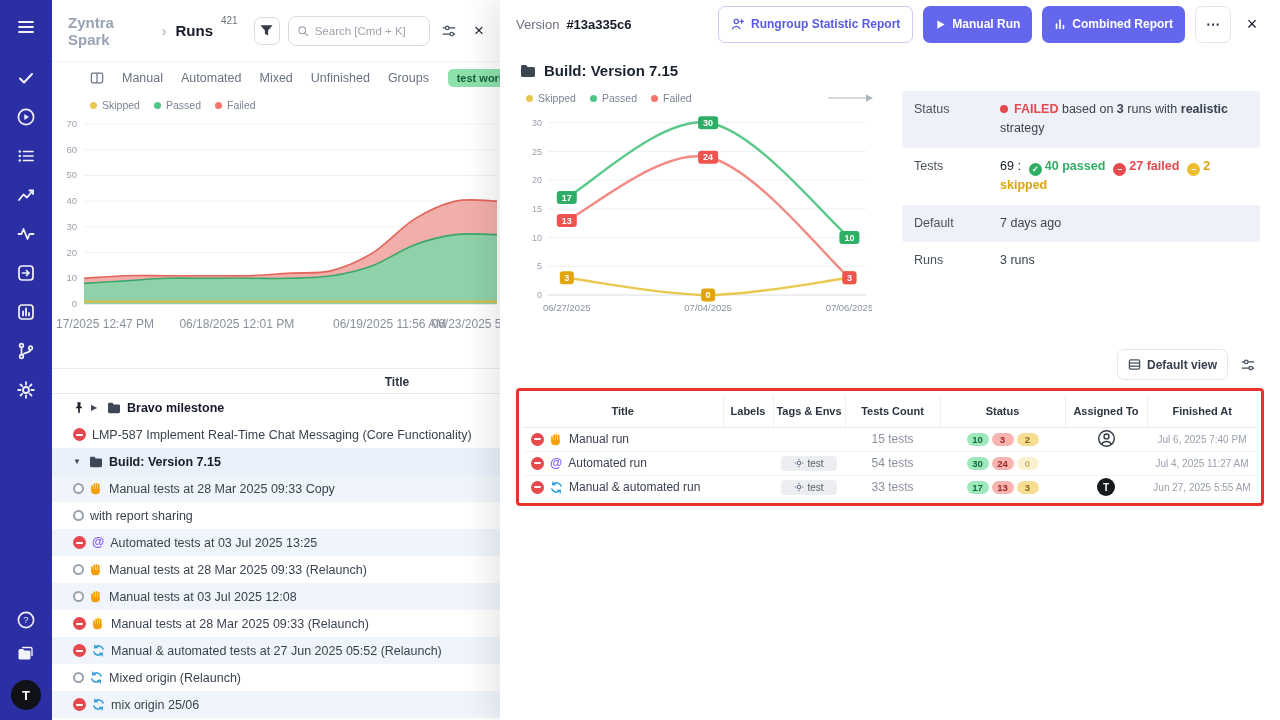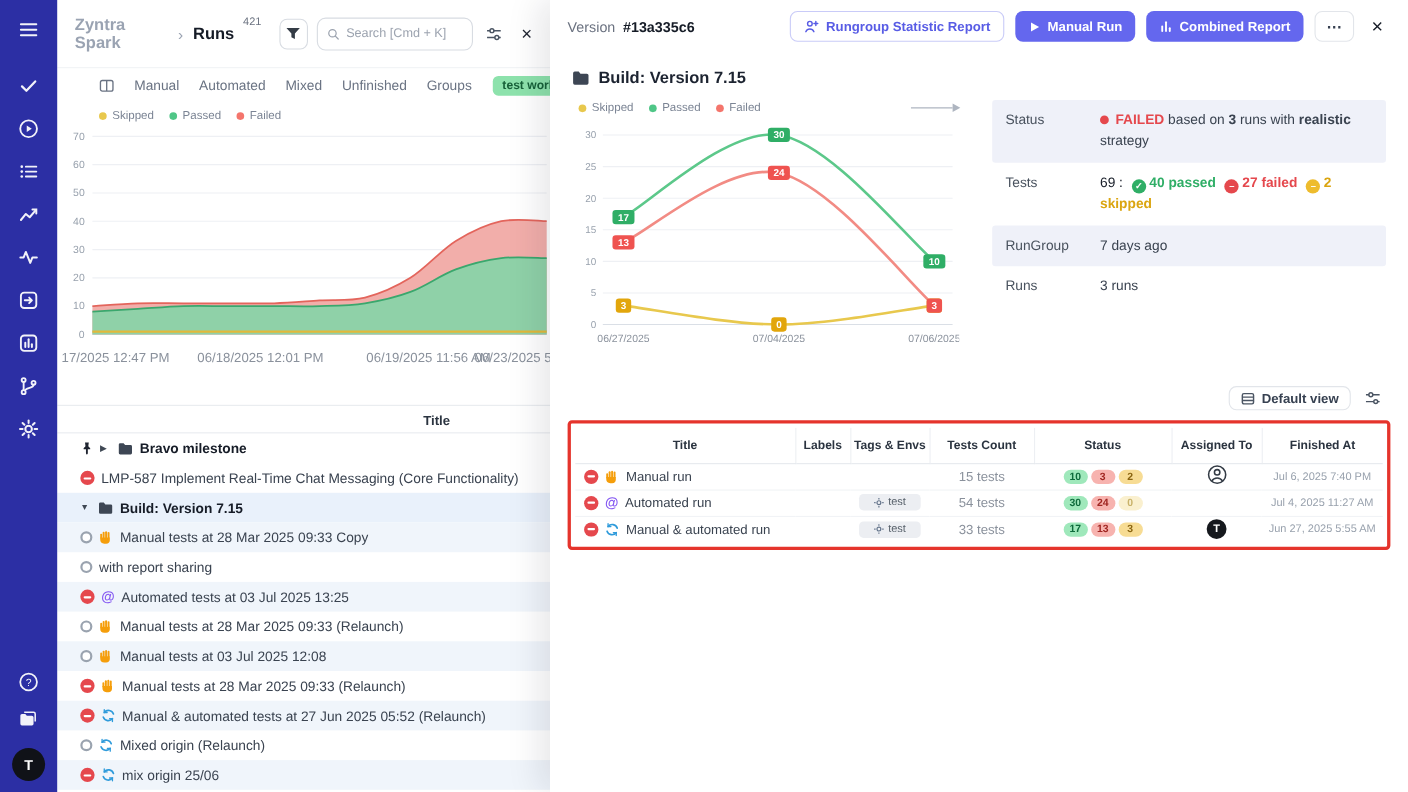--- a/index.html
+++ b/index.html
@@ -53,40 +53,40 @@
 .st-red{width:13px;height:13px;border-radius:50%;background:#e5484d}
 .st-red i{display:block;width:7px;height:2px;background:#fff;border-radius:1px}
 .st-gray{width:11px;height:11px;border-radius:50%;border:2px solid #9aa3af;background:#fff}
 .robot-ic{color:#8457f2;font-weight:700;font-size:12.5px;line-height:1;flex:none}
 
 .drawer{position:absolute;left:500px;top:0;bottom:0;width:780px;background:#fff;box-shadow:-10px 0 28px rgba(16,24,40,.10);z-index:10}
 .d-header{display:flex;align-items:center;height:48px;padding:0 16px;gap:7px}
 .d-hlabel{font-size:13px;color:#6b7280}
 .d-hid{font-size:13px;font-weight:700;color:#151b26}
 .d-actions{margin-left:auto;display:flex;align-items:center;gap:10px}
-.btn{display:inline-flex;align-items:center;gap:6px;height:28px;padding:0 12px;border-radius:7px;font-size:12px;font-weight:600;white-space:nowrap}
+.btn{display:inline-flex;align-items:center;gap:6px;height:37px;padding:0 12px;border-radius:7px;font-size:12px;font-weight:600;white-space:nowrap}
 .btn.outline{border:1px solid #c9cbf8;color:#585ce5;background:#fff}
 .btn.solid{background:#6467ee;color:#fff}
 .btn.ghost{border:1px solid #e2e5ea;color:#374151;padding:0 10px;font-size:14px}
 .d-close{font-size:18px;color:#151b26;margin-left:2px}
 .d-title{display:flex;align-items:center;gap:8px;padding:14px 20px 10px;font-size:15px;font-weight:700;color:#1c2330}
 .d-content{display:flex;padding:0 20px;gap:22px}
 .d-chart{width:360px}
 .d-chart .legend-row{padding-left:6px;height:18px}
 .d-info{flex:1;margin-top:2px}
 .info-row{display:flex;padding:9px 12px;font-size:12.5px;line-height:1.55}
 .info-row.shade{background:#eff1f9;border-radius:3px}
 .info-label{width:86px;flex:none;color:#49525e}
 .info-value{color:#3a4350;max-width:252px}
 .info-value .b{font-weight:700}
 .dot{display:inline-block;width:8px;height:8px;border-radius:50%;margin-right:6px}
 .ti{display:inline-flex;width:13px;height:13px;border-radius:50%;color:#fff;font-size:8.5px;font-weight:700;align-items:center;justify-content:center;margin:0 3px 0 8px;vertical-align:-2px}
 .t-total{font-weight:400;color:#151b26}
 .view-row{display:flex;justify-content:flex-end;align-items:center;gap:8px;padding:26px 20px 8px}
-.view-btn{display:inline-flex;align-items:center;gap:6px;height:22px;padding:0 10px;border:1px solid #e2e5ea;border-radius:7px;font-size:12px;font-weight:600;color:#374151;background:#fff}
+.view-btn{display:inline-flex;align-items:center;gap:6px;height:31px;padding:0 10px;border:1px solid #e2e5ea;border-radius:7px;font-size:12px;font-weight:600;color:#374151;background:#fff}
 .tbl-outline{margin:0 16px;border:3px solid #e5342c;border-radius:4px;padding:4px;background:#fff}
 table{width:100%;border-collapse:collapse;table-layout:fixed}
 th{font-size:11px;font-weight:700;color:#2b3440;height:32px;border-bottom:1px solid #e6e9ee;border-right:1px solid #edeff3;background:#fff;cursor:pointer}
 th:last-child{border-right:none}
 td{height:24px;border-bottom:1px solid #f1f3f6;font-size:11px;color:#5b6572;text-align:center;vertical-align:middle}
 tr:last-child td{border-bottom:none}
 .tcell-title{display:flex;align-items:center;gap:6px;padding-left:8px;font-size:12px;color:#3a4350;text-align:left;white-space:nowrap;overflow:hidden}
 .tag-chip{display:inline-flex;align-items:center;gap:3px;background:#eceef2;border-radius:4px;padding:2px 13px;font-size:10px;color:#57606a}
 .tc{font-size:12px;color:#8a919c}
 .pills{display:inline-flex;gap:3px}
@@ -537,21 +537,21 @@
     <div class="d-info">
       <div class="info-row shade">
         <span class="info-label">Status</span>
         <span class="info-value" id="status-value"><span class="dot" style="background:#e5484d"></span><span class="b" style="color:#e5484d">FAILED</span><span> based on </span><span class="b">3</span><span> runs with </span><span class="b">realistic</span><span> strategy</span></span>
       </div>
       <div class="info-row">
         <span class="info-label">Tests</span>
         <span class="info-value" id="tests-value"><span class="t-total">69 :</span><span class="ti" style="background:#2fae66">✓</span><span class="b" style="color:#2fae66">40</span><span class="b" style="color:#2fae66"> passed</span><span class="ti" style="background:#e5484d">–</span><span class="b" style="color:#e5484d">27</span><span class="b" style="color:#e5484d"> failed</span><span class="ti" style="background:#eebc2d">–</span><span class="b" style="color:#dba510">2</span><span class="b" style="color:#dba510"> skipped</span></span>
       </div>
       <div class="info-row shade">
-        <span class="info-label">RunGroup</span>
+        <span class="info-label">Default</span>
         <span class="info-value">7 days ago</span>
       </div>
       <div class="info-row">
         <span class="info-label">Runs</span>
         <span class="info-value">3 runs</span>
       </div>
     </div>
   </div>
 
   <div class="view-row">

